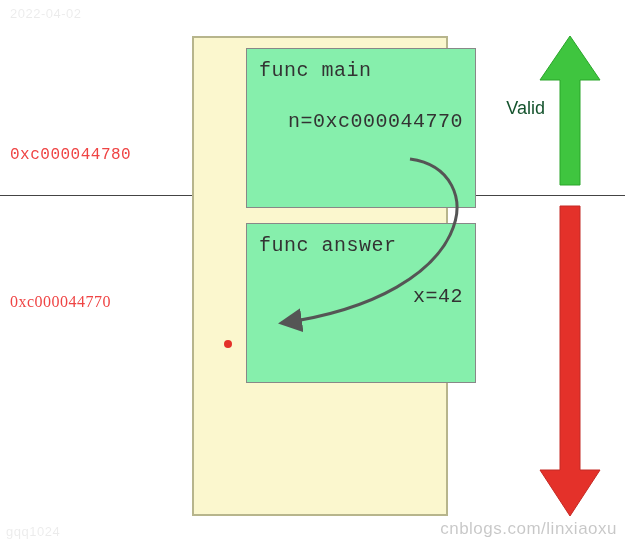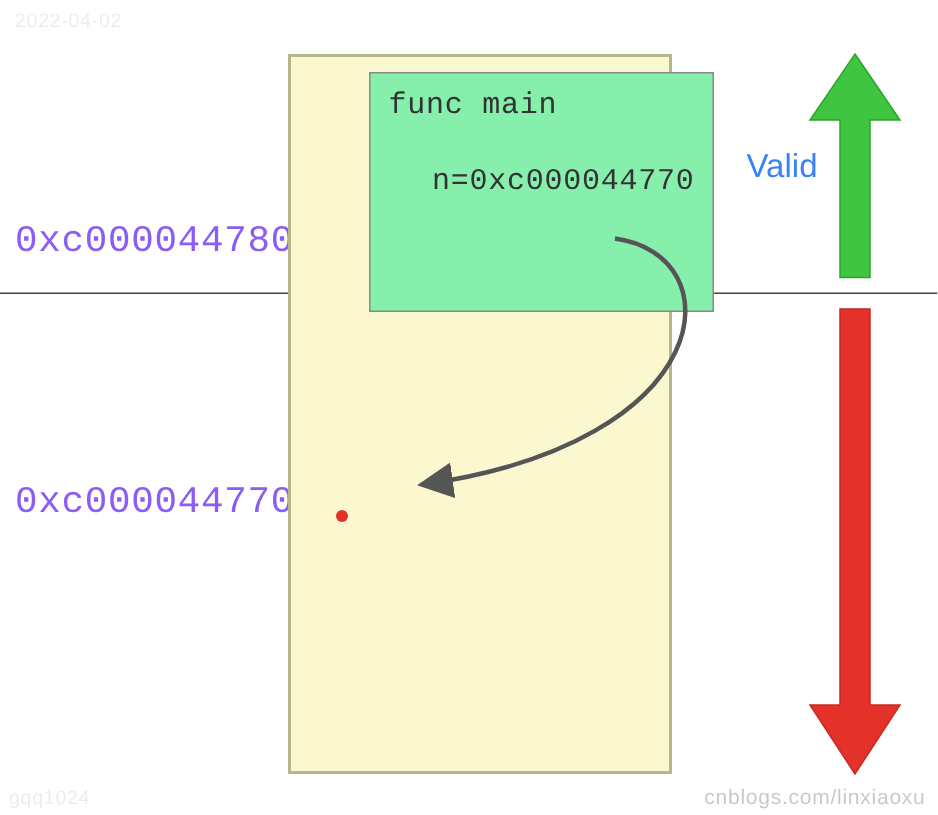--- a/index.html
+++ b/index.html
@@ -43,39 +43,39 @@
     letter-spacing: 0.5px;
   }
   .frame .var-line {
     letter-spacing: 0.5px;
     text-align: right;
   }
   .addr-label {
     position: absolute;
     left: 10px;
     font-family: "Courier New", Courier, monospace;
-    font-size: 25px;
-    color: #8b5cf6;
+    font-size: 16px;
+    color: #ef4444;
     letter-spacing: 0.5px;
   }
   .addr-top    { top: 146px; }
-  .addr-bottom { top: 320px; }
+  .addr-bottom { top: 293px; font-family: Liberation Serif, serif; }
   .divider-line {
     position: absolute;
     left: 0;
     top: 195px;
     width: 625px;
     height: 0;
     border-top: 1.5px solid #444;
   }
   .valid-label, .invalid-label {
     position: absolute;
     font-family: Arial, Helvetica, sans-serif;
-    font-size: 22px;
-    color: #3b82f6;
+    font-size: 18px;
+    color: #14532d;
   }
   .valid-label   { right: 80px; top: 98px; }
   .invalid-label { right: 78px; top: 392px; }
   .svg-layer {
     position: absolute;
     left: 0; top: 0;
     width: 625px; height: 543px;
     pointer-events: none;
   }
   .red-dot {
@@ -99,21 +99,21 @@
     left: 6px; bottom: 4px;
     font-family: Arial, sans-serif;
     font-size: 13px;
     color: rgba(0,0,0,0.08);
     letter-spacing: 0.5px;
   }
   .watermark-br {
     position: absolute;
     right: 8px; bottom: 4px;
     font-family: Arial, sans-serif;
-    font-size: 14px;
+    font-size: 17px;
     color: rgba(0,0,0,0.22);
     letter-spacing: 0.5px;
   }
 </style>
 </head>
 <body>
 
 <div class="canvas">
 
   <div class="watermark-tl">2022-04-02</div>
@@ -122,20 +122,24 @@
 
   <div class="divider-line"></div>
 
   <div class="addr-label addr-top">0xc000044780</div>
   <div class="addr-label addr-bottom">0xc000044770</div>
 
   <div class="stack-container">
     <div class="frame frame-main">
       <div class="fn-line">func main</div>
       <div class="var-line">n=0xc000044770</div>
+    </div>
+    <div class="frame frame-answer">
+      <div class="fn-line">func answer</div>
+      <div class="var-line">x=42</div>
     </div>
   </div>
 
   <div class="red-dot"></div>
 
   <div class="valid-label">Valid</div>
 
   <svg class="svg-layer" width="625" height="543">
     <defs>
       <marker id="ptrHead" viewBox="0 0 12 12" refX="10" refY="6" markerWidth="8" markerHeight="8" orient="auto-start-reverse">

